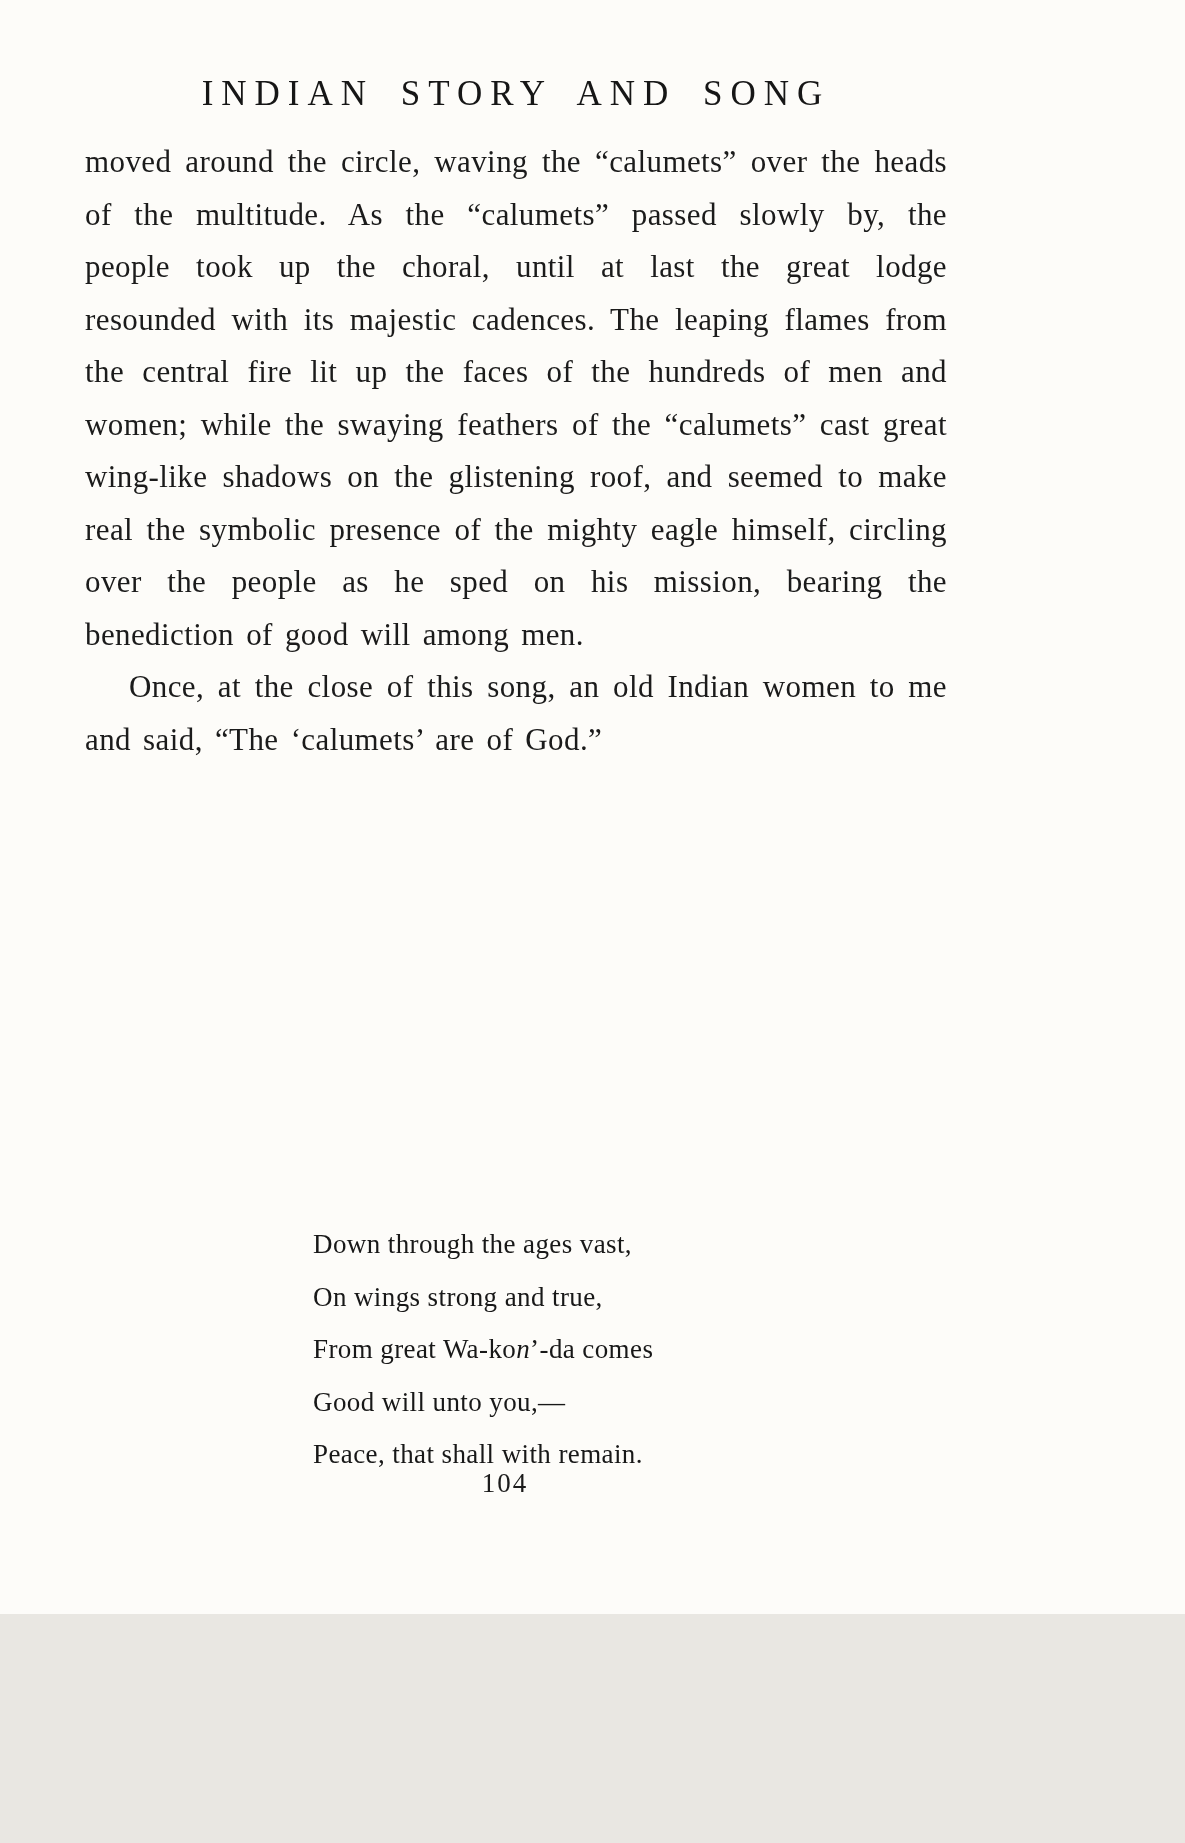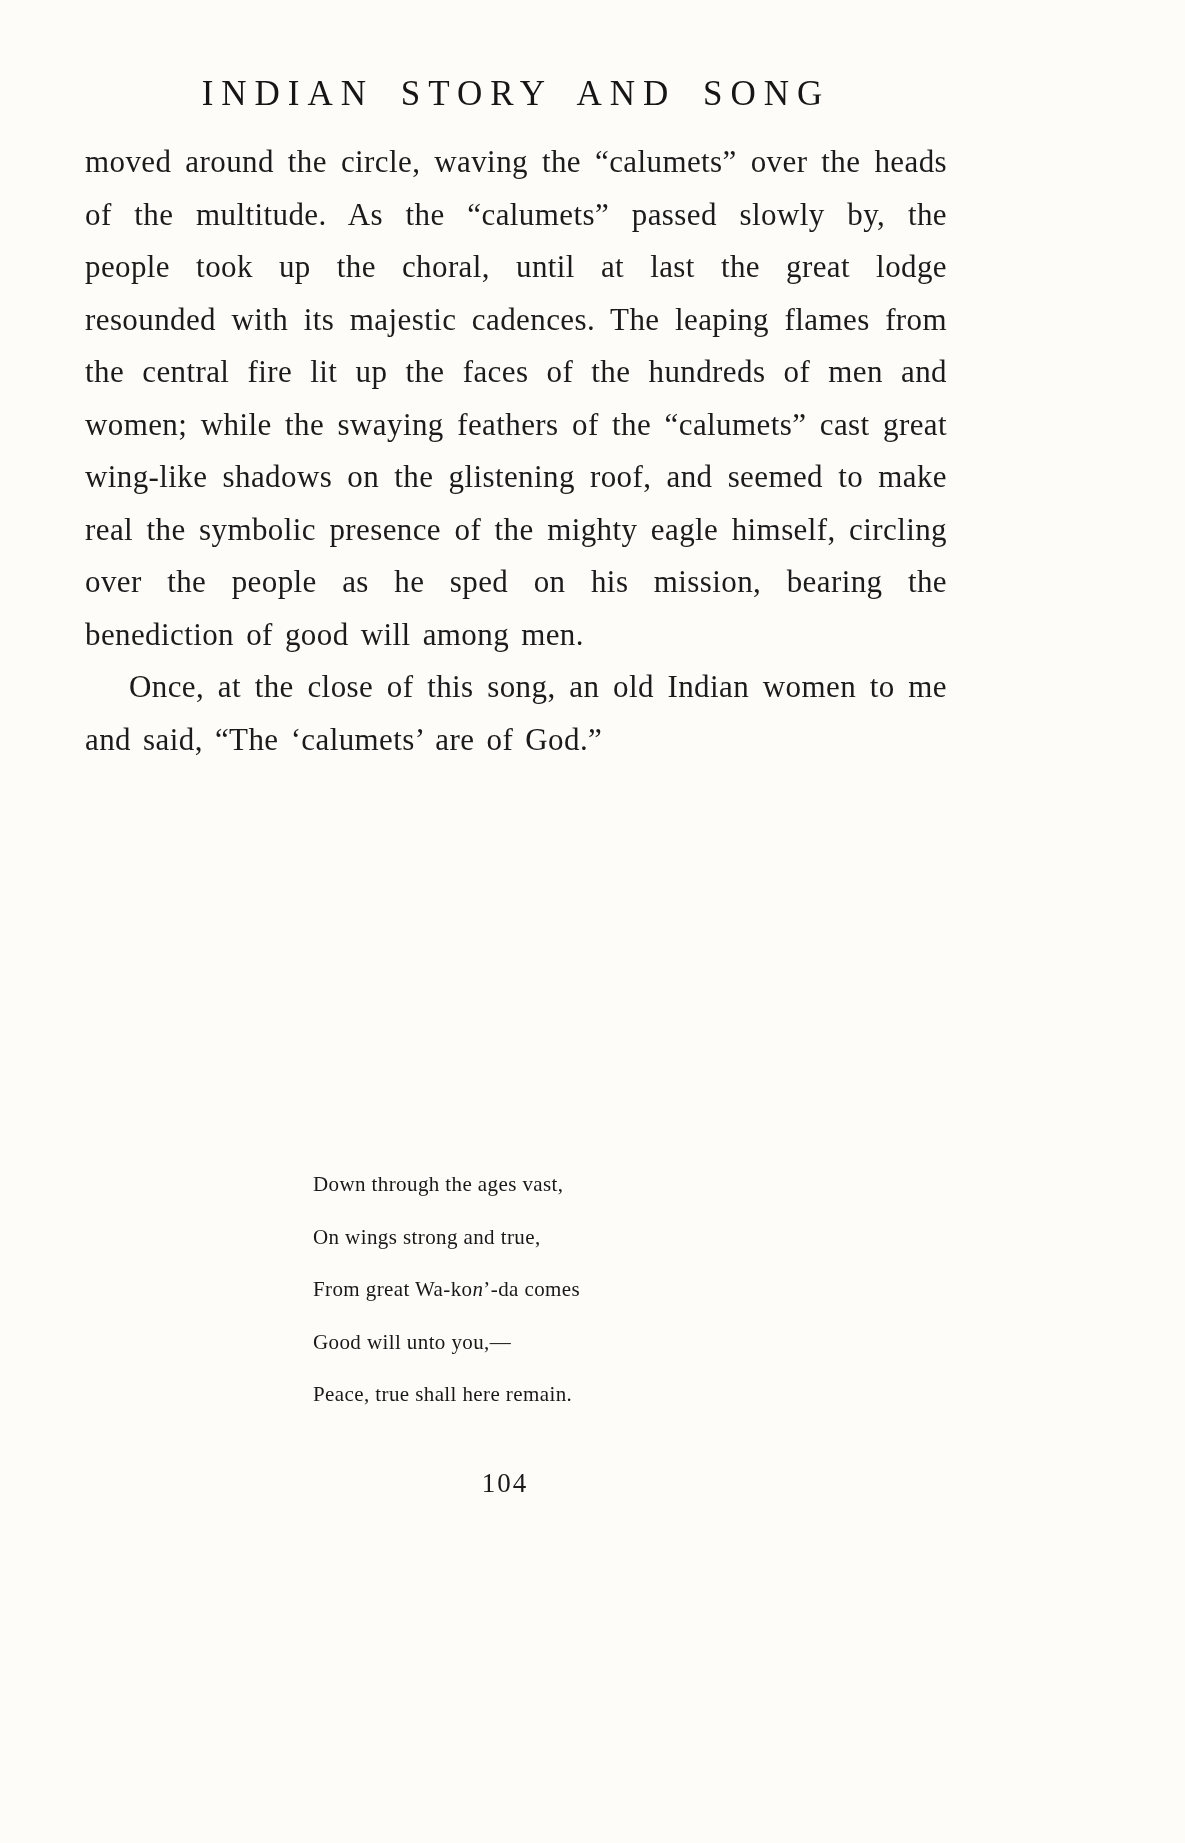--- a/index.html
+++ b/index.html
@@ -3,21 +3,21 @@
 <meta charset="utf-8">
 <style>
   html, body {
     margin: 0;
     padding: 0;
     background: #e9e7e2;
   }
   .page {
     position: relative;
     width: 1185px;
-    height: 1843px;
+    height: 1614px;
     margin: 0 auto;
     background: #fdfcf9;
     font-family: "Liberation Serif", "DejaVu Serif", serif;
     color: #1b1b1b;
     overflow: hidden;
   }
   .header {
     position: absolute;
     top: 74px;
     left: 85px;
@@ -42,23 +42,23 @@
   .para {
     margin: 0;
     word-spacing: 4px;
     letter-spacing: 0.4px;
   }
   .para.indent {
     text-indent: 44px;
   }
   .poem {
     position: absolute;
-    top: 1158px;
+    top: 1218px;
     left: 313px;
-    font-size: 21px;
+    font-size: 27px;
     line-height: 52.5px;
     letter-spacing: 0.4px;
     color: #181818;
   }
   .poem-line {
     white-space: nowrap;
   }
   .poem-line .italic {
     font-style: italic;
   }
@@ -82,17 +82,17 @@
   <div class="body-text">
       <p class="para">moved around the circle, waving the “calumets” over the heads of the multitude.  As the “calumets” passed slowly by, the people took up the choral, until at last the great lodge resounded with its majestic cadences.  The leaping flames from the central fire lit up the faces of the hundreds of men and women; while the swaying feathers of the “calumets” cast great wing-like shadows on the glistening roof, and seemed to make real the symbolic presence of the mighty eagle himself, circling over the people as he sped on his mission, bearing the benediction of good will among men.</p>
       <p class="para indent">Once, at the close of this song, an old Indian women to me and said, “The ‘calumets’ are of God.”</p>
     </div>
 
   <div class="poem">
       <div class="poem-line"><span>Down through the ages vast,</span></div>
       <div class="poem-line"><span>On wings strong and true,</span></div>
       <div class="poem-line"><span>From great Wa-ko</span><span class="italic">n</span><span>’-da comes</span></div>
       <div class="poem-line"><span>Good will unto you,—</span></div>
-      <div class="poem-line"><span>Peace, true shall here remain.</span></div>
+      <div class="poem-line"><span>Peace, that shall with remain.</span></div>
     </div>
 
   <div class="page-number">104</div>
 </div>
 
 </body></html>

